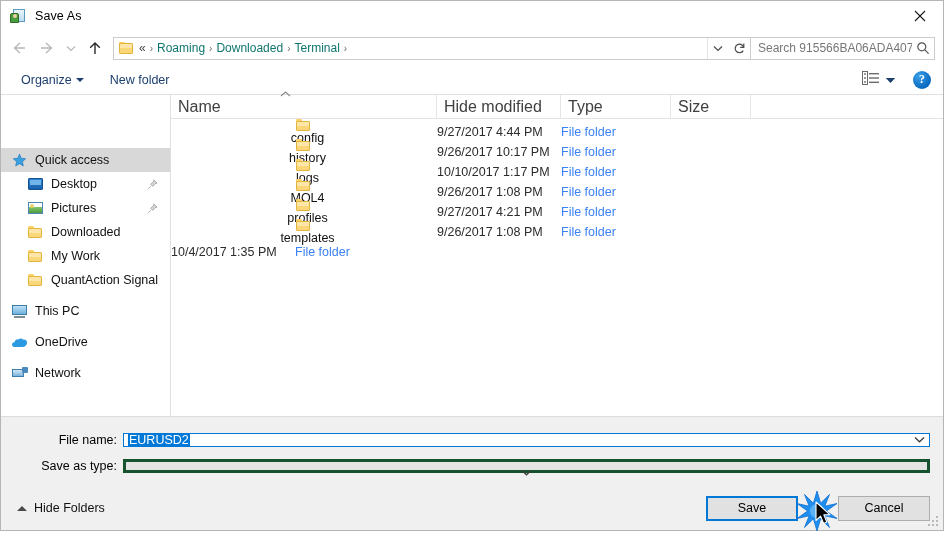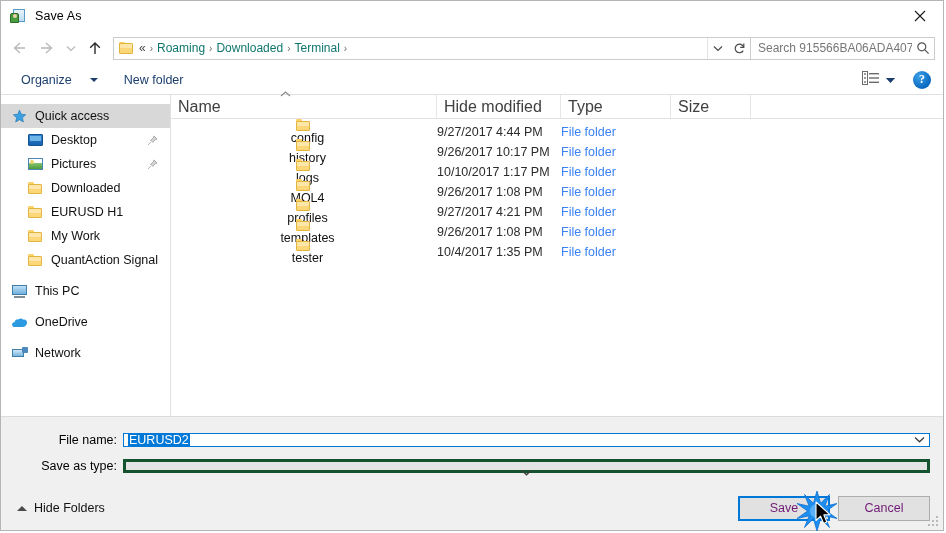--- a/index.html
+++ b/index.html
@@ -198,21 +198,21 @@
     border-bottom: 1px solid #e0e0e0;
     padding: 0 8px 0 14px;
     box-sizing: border-box;
   }
   .cmd-item {
     font-size: 12.5px;
     color: #1c3f6e;
     padding: 3px 6px;
     display: flex;
     align-items: center;
-    gap: 18px;
+    gap: 4px;
     cursor: default;
   }
   .cmd-caret {
     width: 0; height: 0;
     border-left: 4px solid transparent;
     border-right: 4px solid transparent;
     border-top: 4px solid #1c3f6e;
   }
   .cmd-spacer { flex: 1; }
   .view-btn {
@@ -255,21 +255,21 @@
     align-items: center;
     padding-left: 6px;
     font-size: 12.5px;
     color: #111;
     white-space: nowrap;
     cursor: default;
     position: relative;
   }
   .side-item.selected { background: #d8d8d8; }
   .side-item.indent { padding-left: 26px; }
-  .side-item.root { padding-left: 10px; }
+  .side-item.root { padding-left: 10px; margin-top: 44px; }
   .side-item.group { margin-top: 7px; }
   .side-ico {
     width: 17px; height: 16px;
     margin-right: 7px;
     flex: none;
     display: flex; align-items: center; justify-content: center;
     position: relative;
   }
   .side-label { overflow: hidden; }
   .pin {
@@ -492,20 +492,21 @@
   }
 
   
   .footer {
     min-height: 44px;
     background: #f0f0f0;
     display: flex;
     align-items: center;
     position: relative;
     padding: 0 13px 0 12px;
+    gap: 32px;
   }
   .hide-folders {
     display: flex;
     align-items: center;
     gap: 7px;
     font-size: 12.5px;
     color: #111;
     cursor: default;
     padding: 3px 4px;
   }
@@ -515,21 +516,21 @@
     border-right: 5px solid transparent;
     border-bottom: 5px solid #4a4a4a;
   }
   .footer-spacer { flex: 1; }
   .btn {
     width: 92px;
     height: 25px;
     background: #e1e1e1;
     border: 1px solid #adadad;
     font-size: 12.5px;
-    color: #701a75;
+    color: #000000;
     display: flex;
     align-items: center;
     justify-content: center;
     box-sizing: border-box;
     cursor: default;
     margin-left: 8px;
     position: relative;
   }
   .btn.primary {
     border: 2px solid #0078d7;
@@ -716,30 +717,20 @@
         <span class="side-ico">
           <span class="folder-glyph">
               <span class="fg-tab"></span>
               <span class="fg-body"></span>
               <span class="fg-shine"></span>
             </span>
         </span>
         <span class="side-label">Downloaded</span>
       </div>
 
-      <div class="side-item indent">
-        <span class="side-ico">
-          <span class="folder-glyph">
-              <span class="fg-tab"></span>
-              <span class="fg-body"></span>
-              <span class="fg-shine"></span>
-            </span>
-        </span>
-        <span class="side-label">EURUSD H1</span>
-      </div>
 
       <div class="side-item indent">
         <span class="side-ico">
           <span class="folder-glyph">
               <span class="fg-tab"></span>
               <span class="fg-body"></span>
               <span class="fg-shine"></span>
             </span>
         </span>
         <span class="side-label">My Work</span>
@@ -880,28 +871,20 @@
                 <span class="fg-body"></span>
                 <span class="fg-shine"></span>
               </span>
             <span>templates</span>
           </div>
           <div class="cell-date">9/26/2017 1:08 PM</div>
           <div class="cell-type">File folder</div>
           <div class="cell-size"></div>
         </div>
         <div class="row">
-          <div class="cell-name">
-            <span class="folder-glyph">
-                <span class="fg-tab"></span>
-                <span class="fg-body"></span>
-                <span class="fg-shine"></span>
-              </span>
-            <span>tester</span>
-          </div>
           <div class="cell-date">10/4/2017 1:35 PM</div>
           <div class="cell-type">File folder</div>
           <div class="cell-size"></div>
         </div>
       </div>
     </div>
   </div>
 
   <div class="formarea">
     <div class="formrow">

